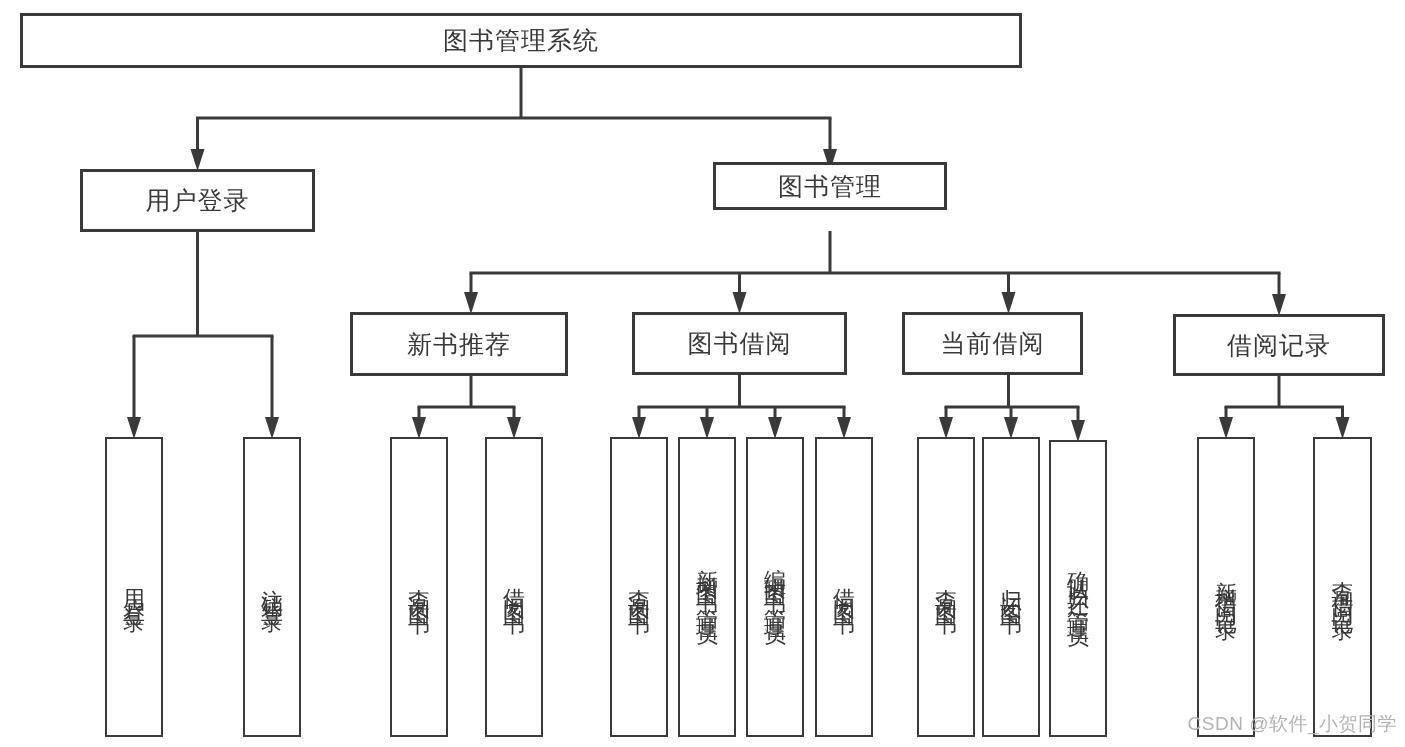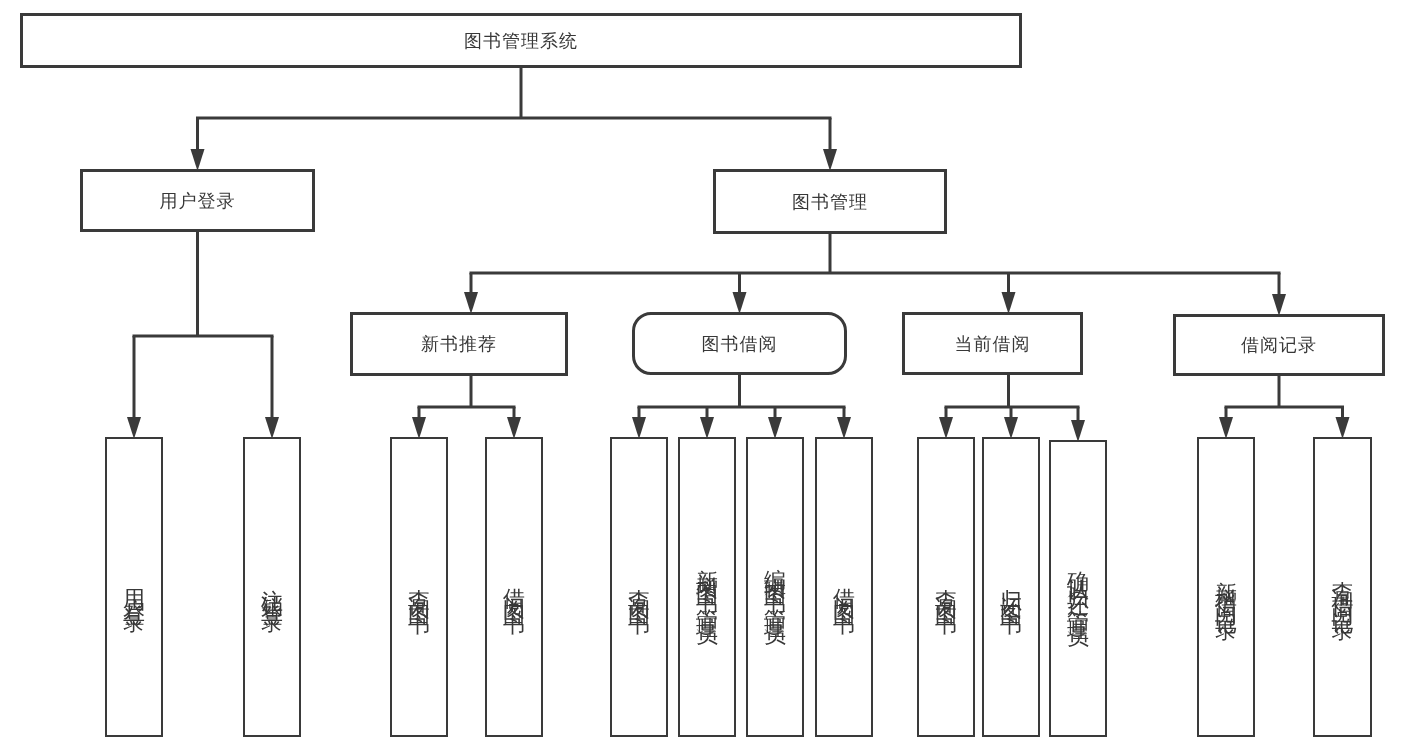--- a/index.html
+++ b/index.html
@@ -28,21 +28,21 @@
     background: #ffffff;
     display: flex;
     align-items: center;
     justify-content: center;
     color: #383838;
   }
   .node.major {
     border: 3px solid #3a3a3a;
   }
   .node.major .node-label {
-    font-size: 18px;
+    font-size: 25px;
     letter-spacing: 1px;
     white-space: nowrap;
   }
   .node.leaf {
     border: 2.5px solid #3a3a3a;
   }
   .node.leaf .node-label {
     writing-mode: vertical-rl;
     text-orientation: mixed;
     font-size: 22px;
@@ -117,27 +117,27 @@
       <line x1="1342.5" y1="407" x2="1342.5" y2="421" stroke="#3a3a3a" stroke-width="3"></line>
       <polygon points="1335.5,417 1349.5,417 1342.5,439" fill="#3a3a3a"></polygon>
     </svg>
   <div id="nodes-layer">
       <div class="node major" style="left: 20px; top: 13px; width: 1002px; height: 55px; border-color: rgb(58, 58, 58);">
         <span class="node-label" style="color: rgb(56, 56, 56);">图书管理系统</span>
       </div>
       <div class="node major" style="left: 80px; top: 169px; width: 235px; height: 63px; border-color: rgb(58, 58, 58);">
         <span class="node-label" style="color: rgb(56, 56, 56);">用户登录</span>
       </div>
-      <div class="node major" style="left: 713px; top: 169px; width: 234px; height: 65px; border-color: rgb(58, 58, 58);">
+      <div class="node major" style="left: 713px; top: 162px; width: 234px; height: 48px; border-color: rgb(58, 58, 58);">
         <span class="node-label" style="color: rgb(56, 56, 56);">图书管理</span>
       </div>
       <div class="node major" style="left: 350px; top: 312px; width: 218px; height: 64px; border-color: rgb(58, 58, 58);">
         <span class="node-label" style="color: rgb(56, 56, 56);">新书推荐</span>
       </div>
-      <div class="node major" style="left: 632px; top: 312px; width: 215px; height: 63px; border-color: rgb(58, 58, 58); border-radius: 19px;">
+      <div class="node major" style="left: 632px; top: 312px; width: 215px; height: 63px; border-color: rgb(58, 58, 58);">
         <span class="node-label" style="color: rgb(56, 56, 56);">图书借阅</span>
       </div>
       <div class="node major" style="left: 902px; top: 312px; width: 181px; height: 63px; border-color: rgb(58, 58, 58);">
         <span class="node-label" style="color: rgb(56, 56, 56);">当前借阅</span>
       </div>
       <div class="node major" style="left: 1173px; top: 314px; width: 212px; height: 62px; border-color: rgb(58, 58, 58);">
         <span class="node-label" style="color: rgb(56, 56, 56);">借阅记录</span>
       </div>
       <div class="node leaf" style="left: 105px; top: 437px; width: 58px; height: 300px; border-color: rgb(58, 58, 58);">
         <span class="node-label" style="color: rgb(56, 56, 56);">用户登录</span>
@@ -172,13 +172,14 @@
       <div class="node leaf" style="left: 1049px; top: 440px; width: 58px; height: 297px; border-color: rgb(58, 58, 58);">
         <span class="node-label" style="color: rgb(56, 56, 56);">确认归还（管理员）</span>
       </div>
       <div class="node leaf" style="left: 1197px; top: 437px; width: 58px; height: 300px; border-color: rgb(58, 58, 58);">
         <span class="node-label" style="color: rgb(56, 56, 56);">新增借阅记录</span>
       </div>
       <div class="node leaf" style="left: 1313px; top: 437px; width: 59px; height: 300px; border-color: rgb(58, 58, 58);">
         <span class="node-label" style="color: rgb(56, 56, 56);">查询借阅记录</span>
       </div>
     </div>
+  <div id="watermark">CSDN @软件_小贺同学</div>
 </div>
 
 </body></html>

